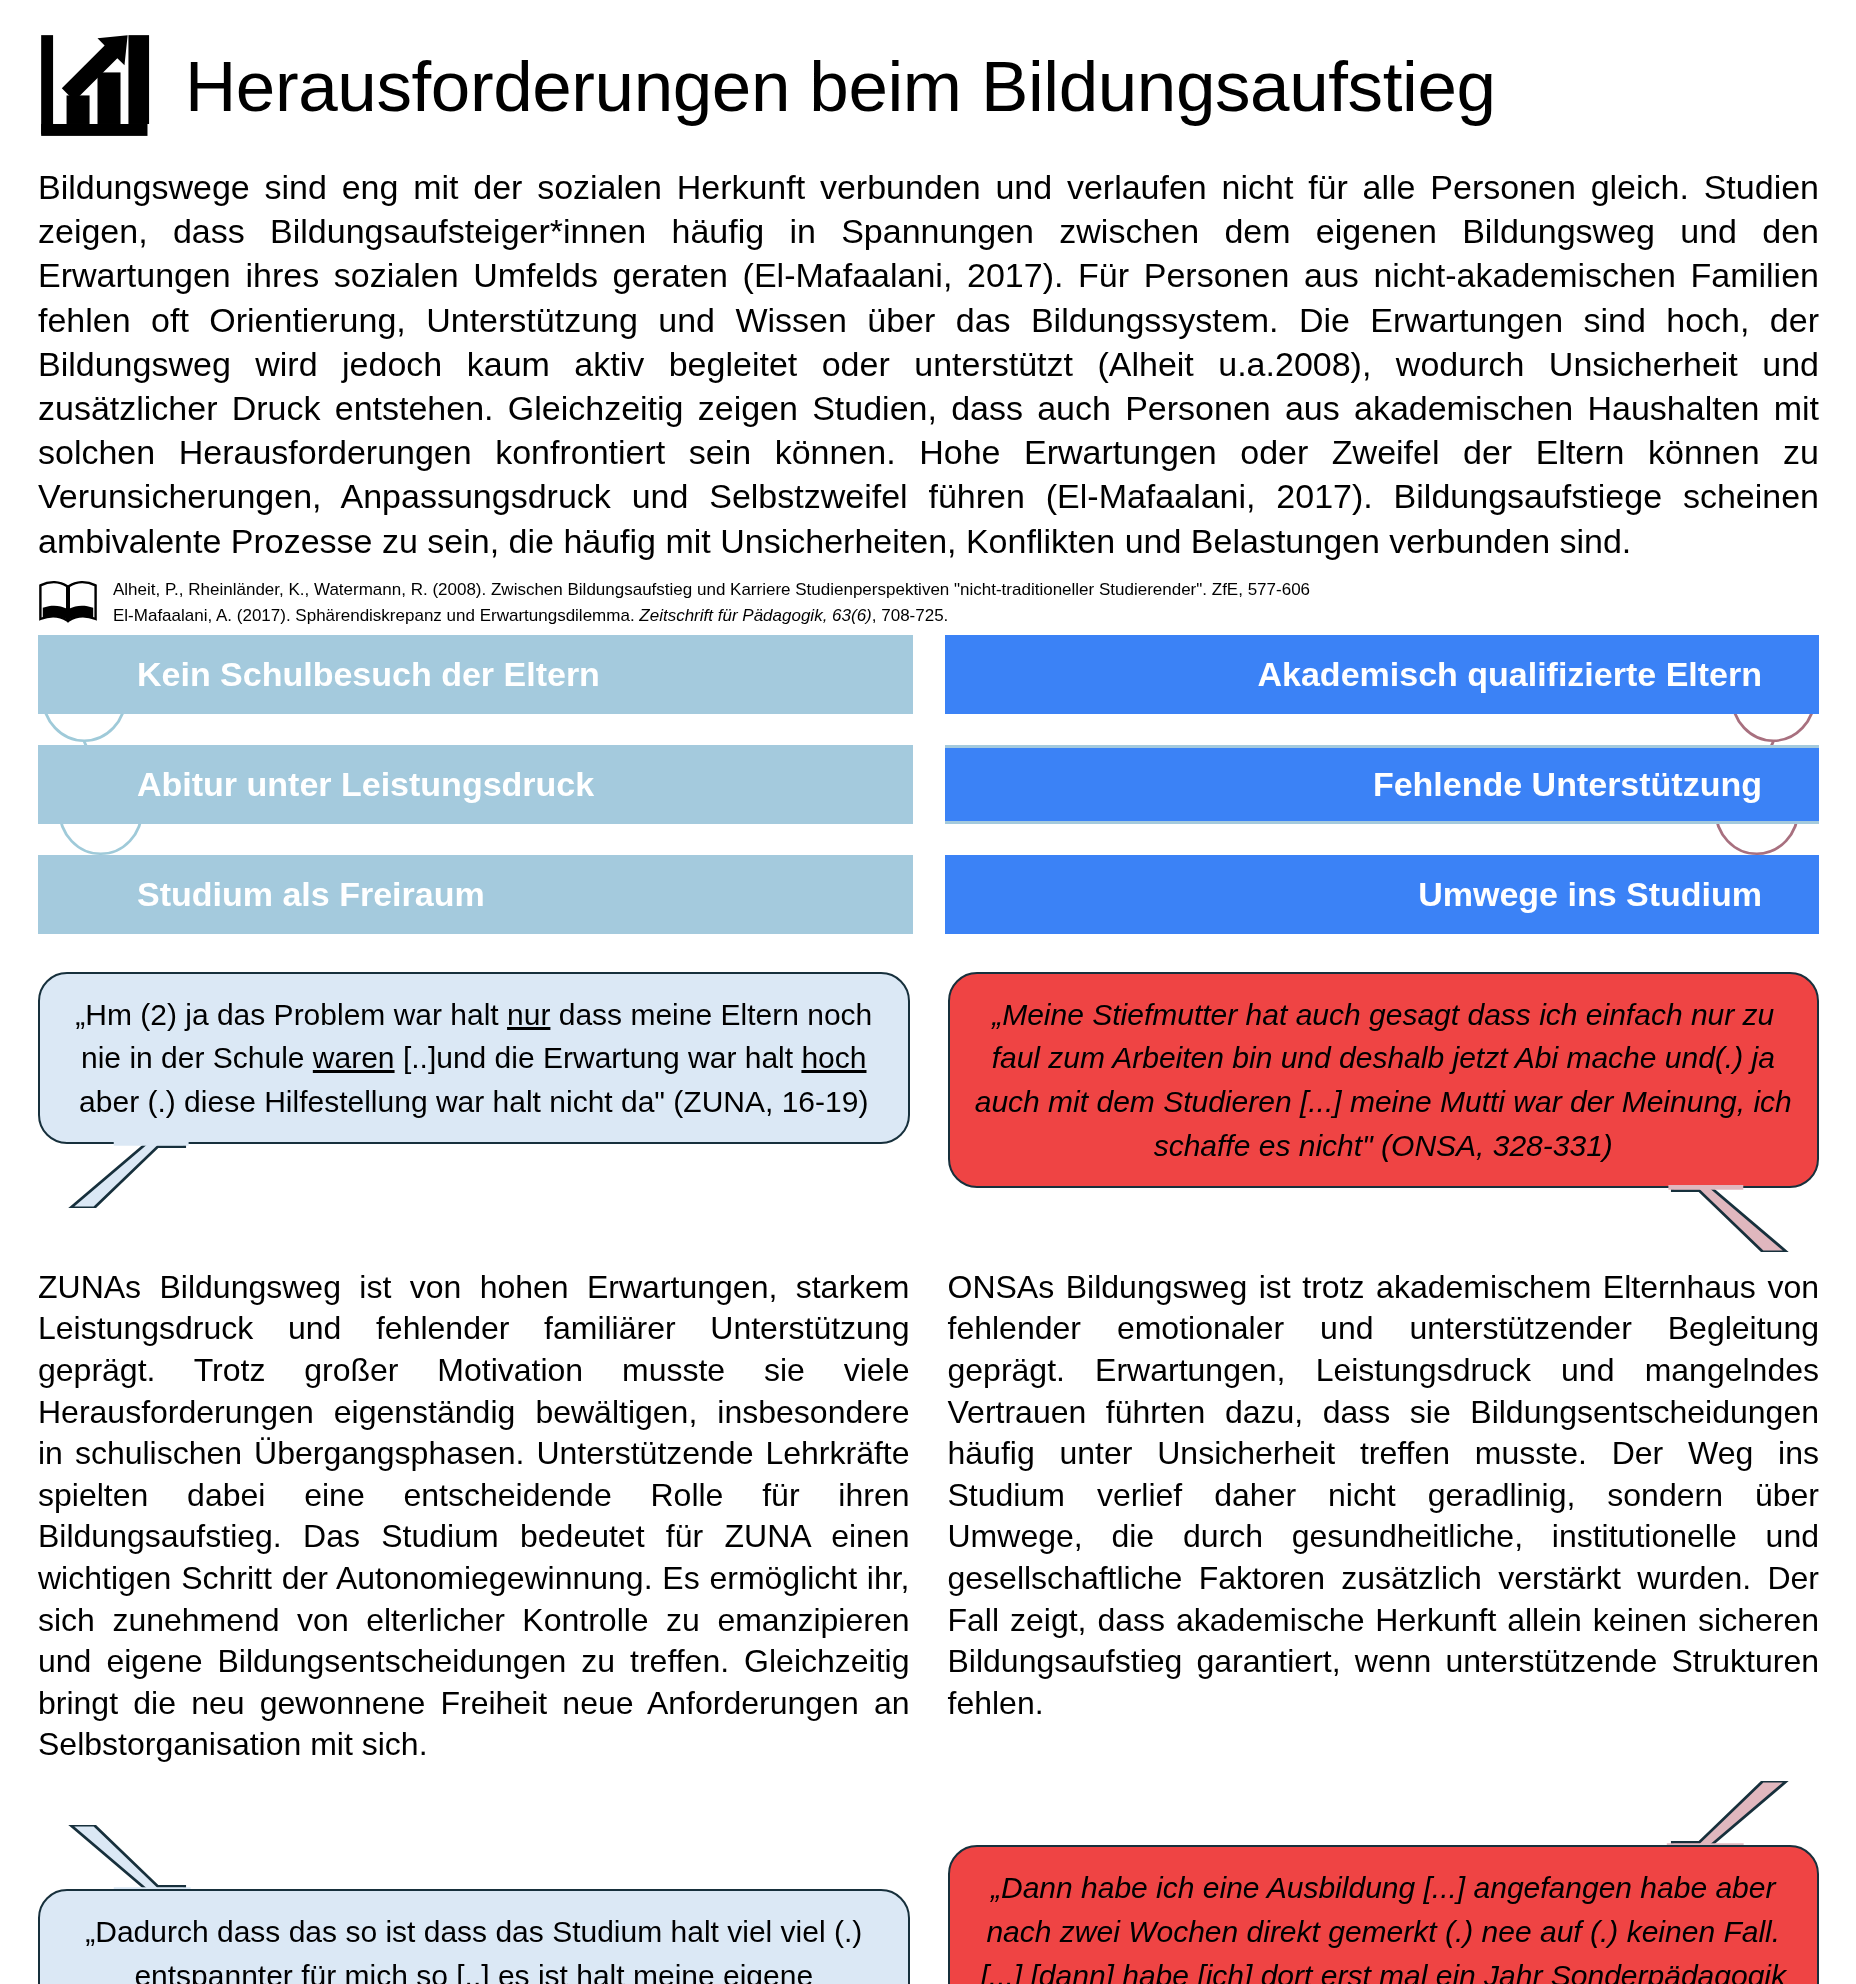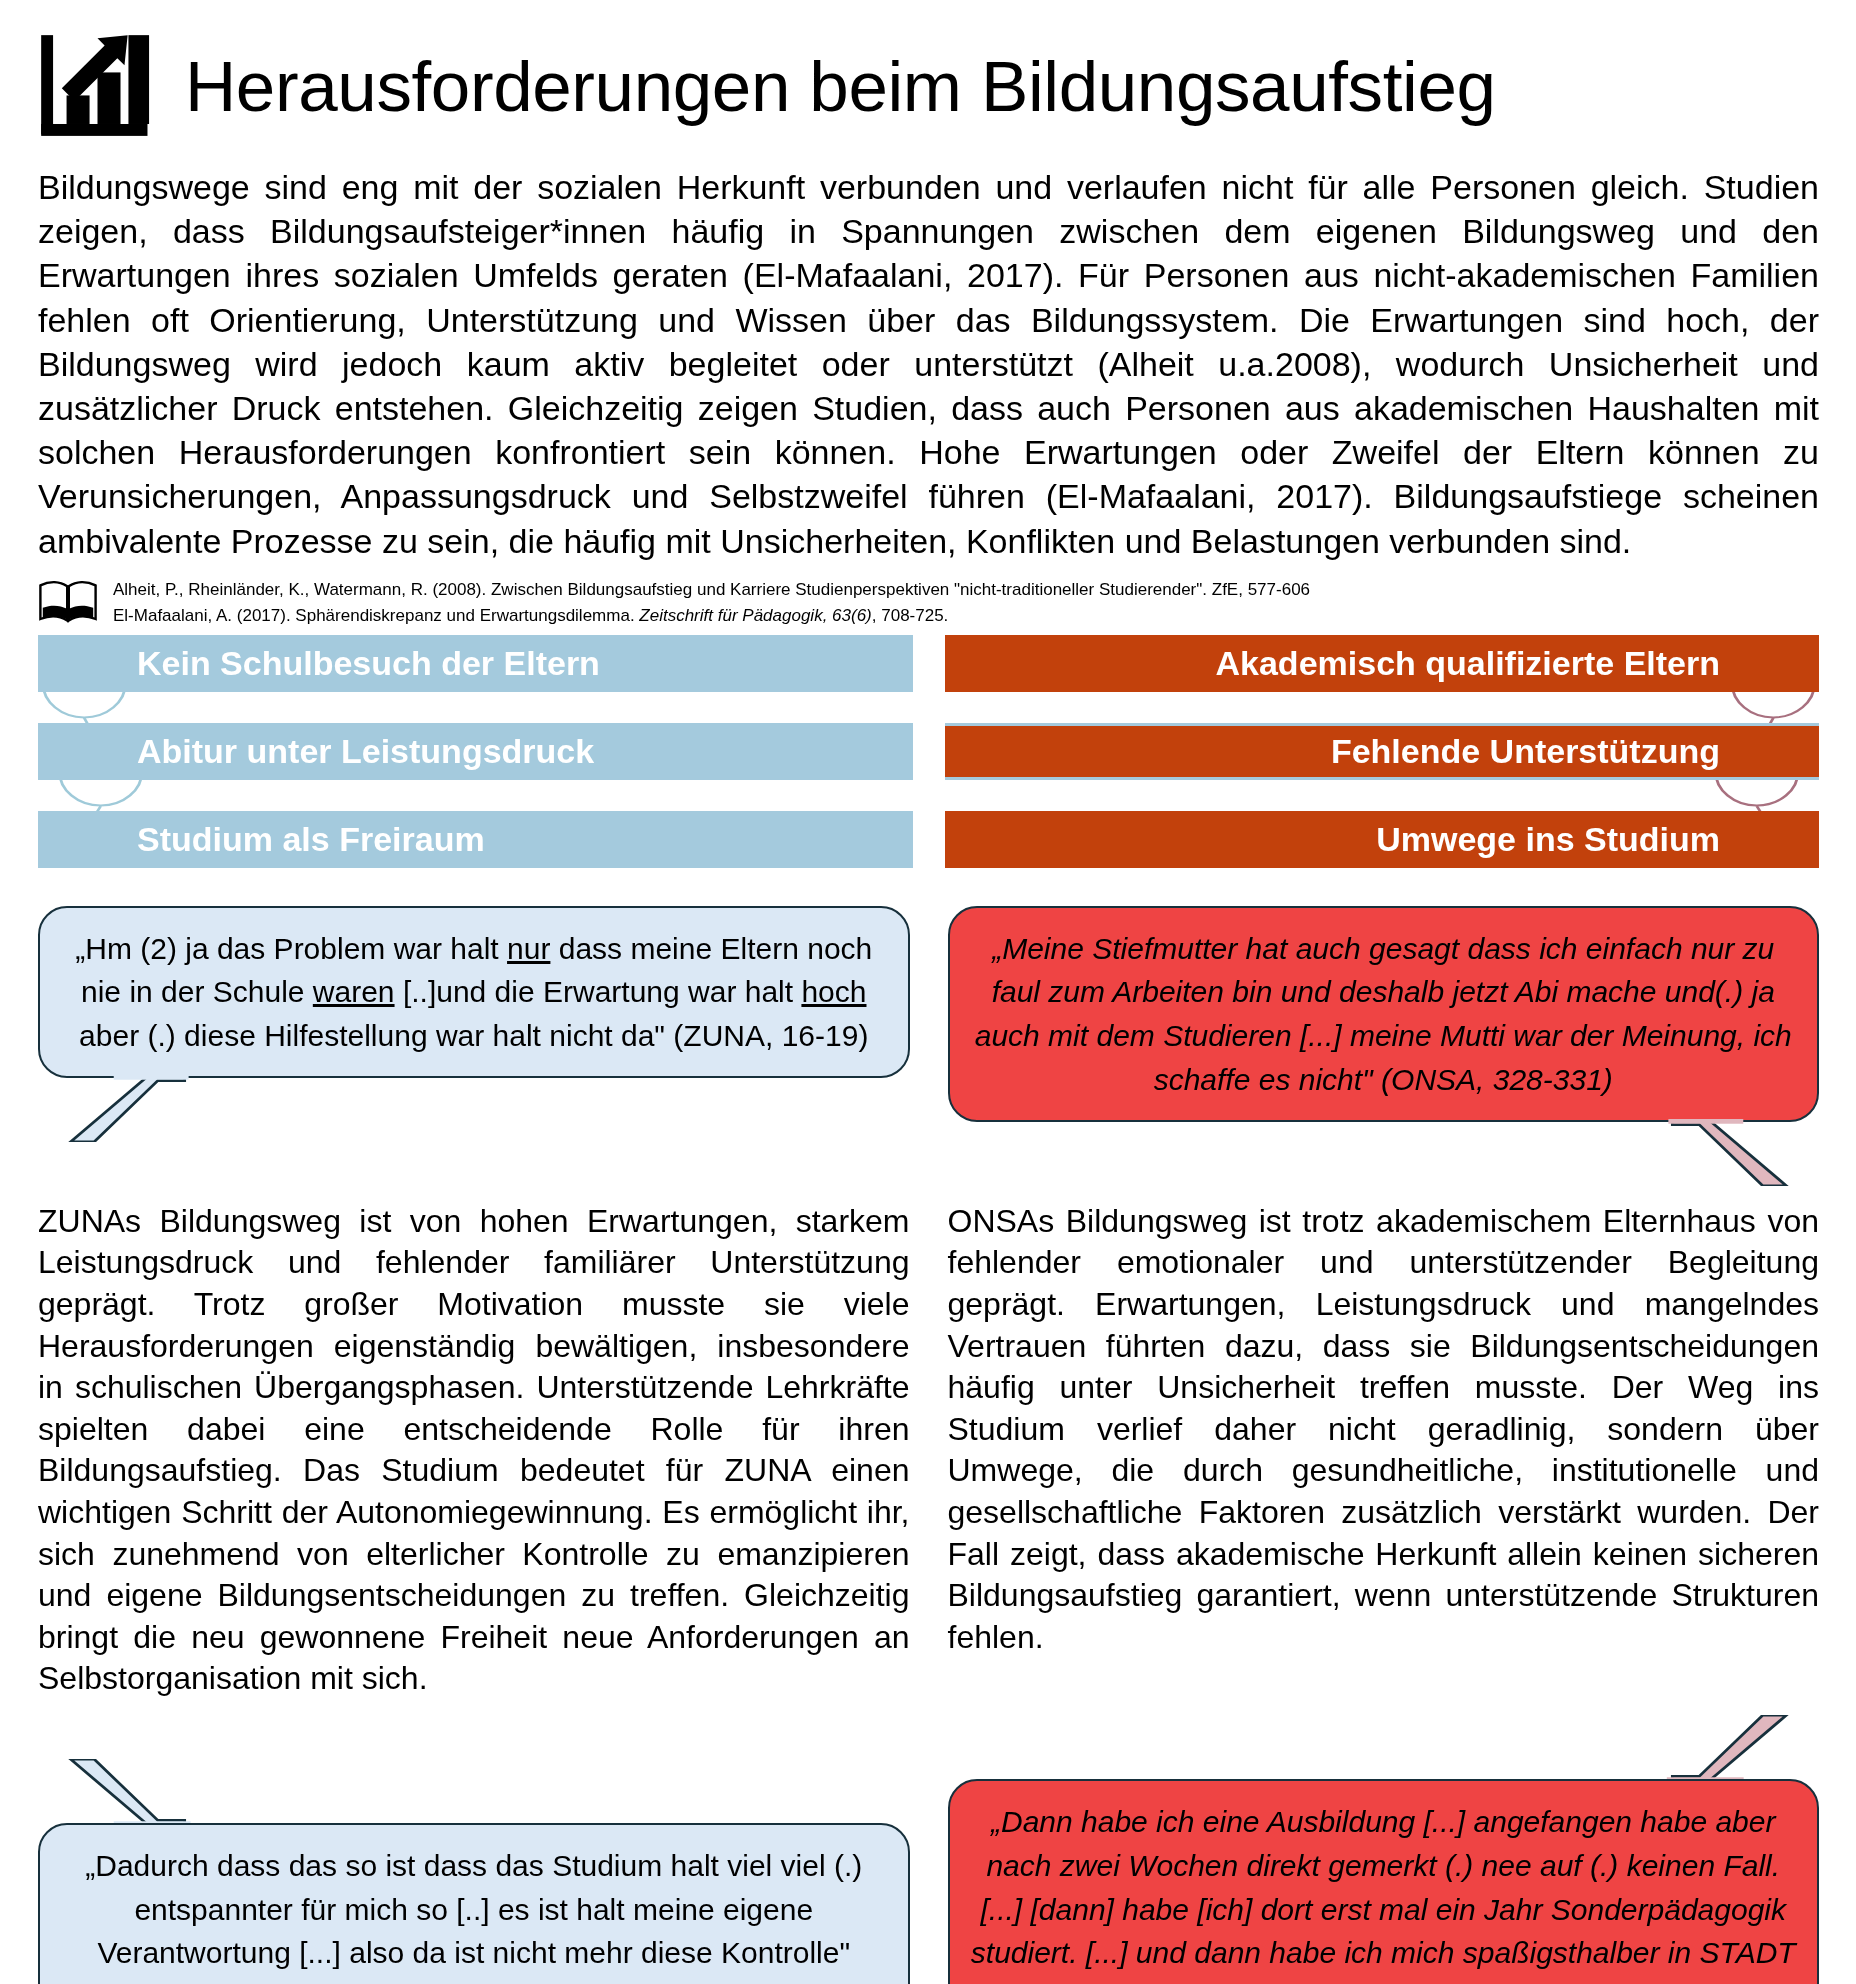--- a/index.html
+++ b/index.html
@@ -66,38 +66,38 @@
     margin-bottom:38px;
     position:relative;
   }
   .banner-col{flex:1 1 0;position:relative;}
   .banner-col svg.connector{
     position:absolute;top:0;left:0;width:100%;height:100%;
     pointer-events:none;
   }
   .banner{
     position:relative;
-    height:57px;
+    height:79px;
     display:flex;
     align-items:center;
     margin-bottom:31px;
     box-sizing:border-box;
   }
   .banner:last-child{margin-bottom:0;}
   .banner-label{
     font-size:34px;
     font-weight:700;
     color:#ffffff;
     width:100%;
     box-sizing:border-box;
     white-space:nowrap;
   }
   .col-left .banner{background:#a4cadd;padding-left:99px;}
   .col-left .banner-label{text-align:left;}
-  .col-right .banner{background:#c2410c;padding-right:99px;justify-content:flex-end;}
+  .col-right .banner{background:#3b82f6;padding-right:57px;justify-content:flex-end;}
   .col-right .banner-label{text-align:right;}
   .col-right .banner.outlined{border-top:3.6px solid #a4cadd;border-bottom:3.6px solid #a4cadd;}
 
   
   .two-col{display:flex;gap:38px;}
   .col{flex:1 1 0;min-width:0;}
 
   .bubble{
     position:relative;
     border:2.8px solid #17303c;

